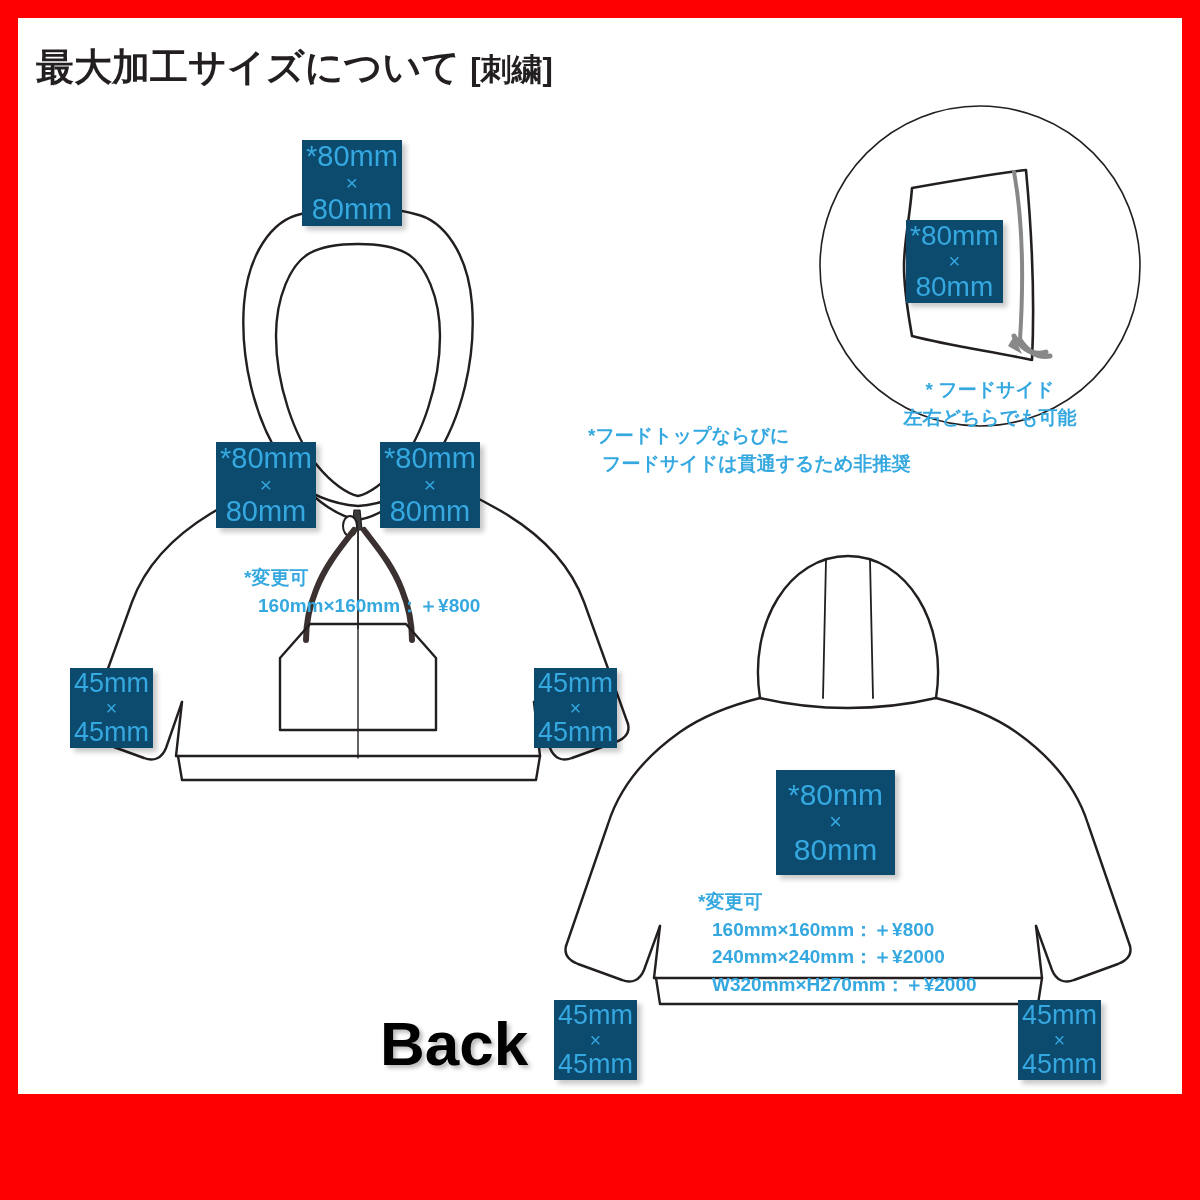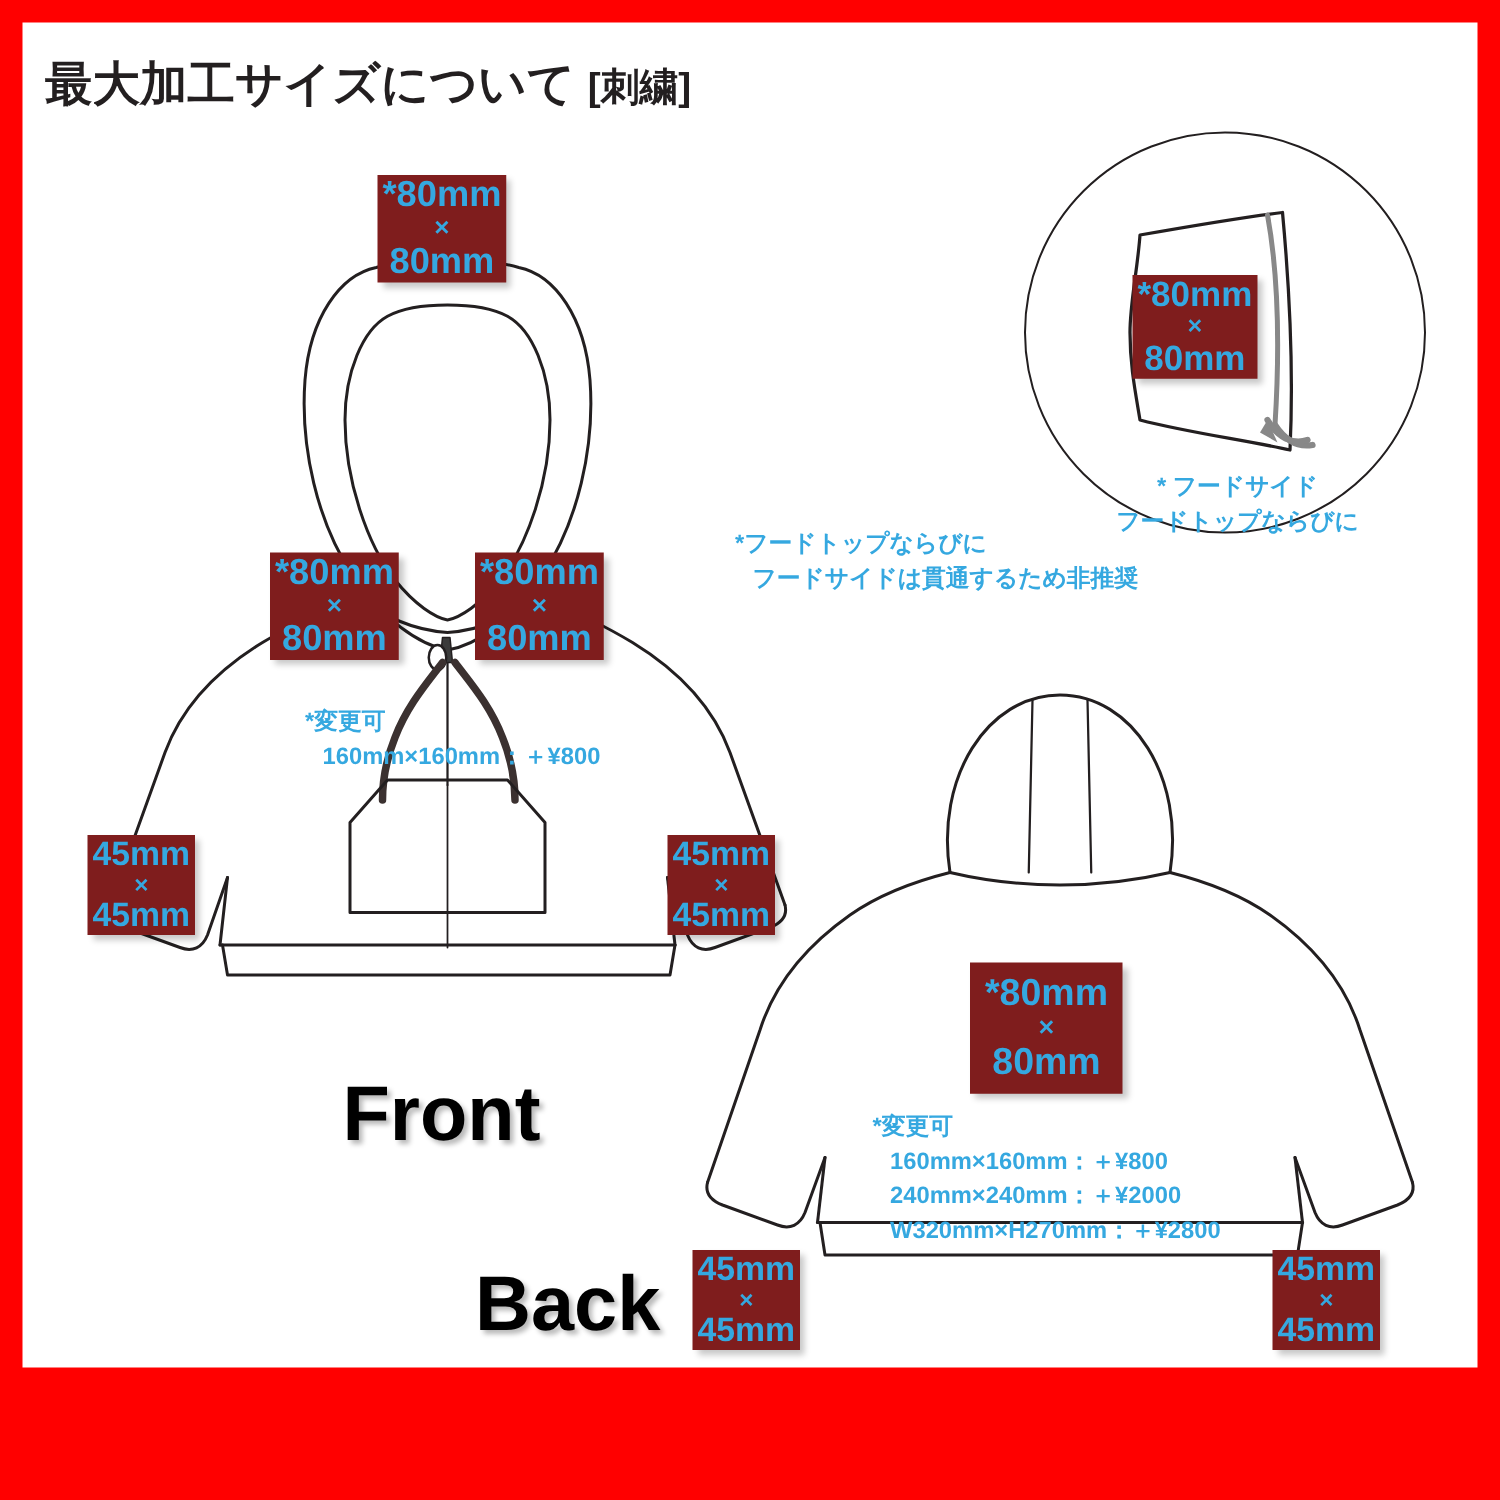--- a/index.html
+++ b/index.html
@@ -24,24 +24,24 @@
     letter-spacing:0px;
     white-space:nowrap;
   }
   #title .bracket { font-size:31px; margin-left:10px; }
 
   svg.art { position:absolute; left:0; top:0; overflow:visible; }
 
   .lbl {
     position:absolute;
     color:#35a8e0;
-    font-weight:bold;
+    font-weight:normal;
     text-align:center;
     line-height:1.0;
-    background:#7f1d1d;
+    background:#0c4a6e;
     box-shadow:4px 4px 5px rgba(0,0,0,0.22);
     white-space:nowrap;
   }
   .lbl .x { font-size:0.72em; display:block; line-height:1.15; }
   .lbl .n { display:block; }
 
   .note {
     position:absolute;
     color:#35a8e0;
     font-weight:bold;
@@ -220,29 +220,28 @@
 
   <div class="note" id="note-front">
     <span>*変更可</span>
     <span class="ind">160mm×160mm：＋¥800</span>
   </div>
 
   <div class="note" id="note-back">
     <span>*変更可</span>
     <span class="ind">160mm×160mm：＋¥800</span>
     <span class="ind">240mm×240mm：＋¥2000</span>
-    <span class="ind">W320mm×H270mm：＋¥2800</span>
+    <span class="ind">W320mm×H270mm：＋¥2000</span>
   </div>
 
   <div class="note" id="note-side">
     <span>*フードトップならびに</span>
     <span class="ind">フードサイドは貫通するため非推奨</span>
   </div>
 
   <div class="note" id="note-circle">
     <span>* フードサイド</span>
-    <span style="display:block">フードトップならびに</span>
-  </div>
-
-  <div class="bigword shadowed" id="word-front">Front</div>
+    <span style="display:block">左右どちらでも可能</span>
+  </div>
+
   <div class="bigword shadowed" id="word-back">Back</div>
 
 </div>
 
 </body></html>

